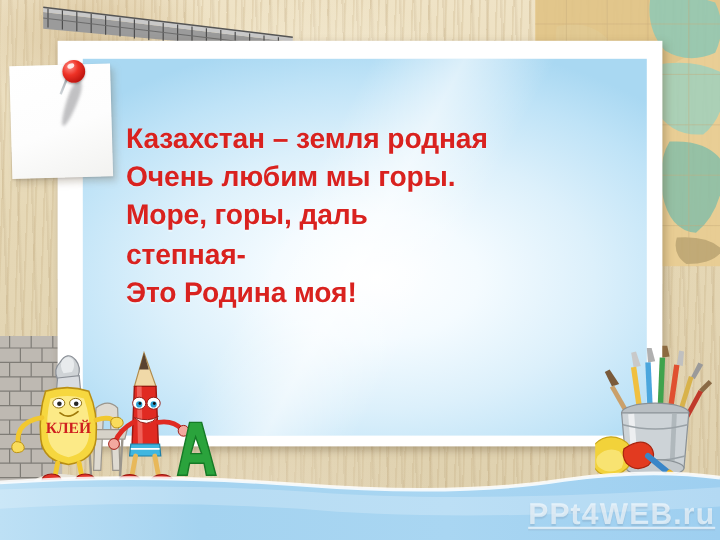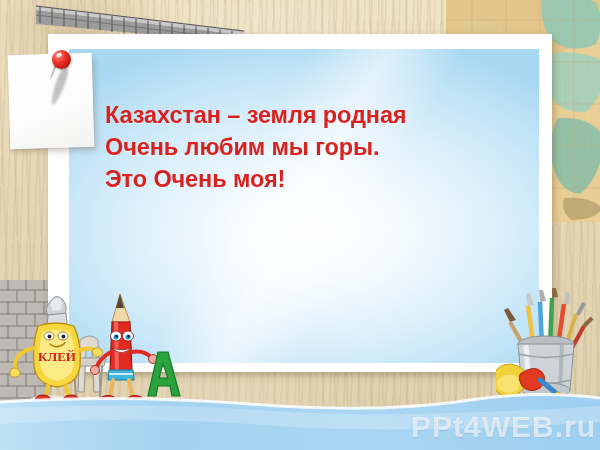--- a/index.html
+++ b/index.html
@@ -219,26 +219,27 @@
     width: 600px;
     height: 62px;
   }
 
   
   .watermark {
     position: absolute;
     right: 4px;
     bottom: 6px;
     font-family: "Liberation Sans", sans-serif;
-    font-size: 30px;
+    font-size: 25px;
     font-weight: bold;
     letter-spacing: 1px;
     color: rgba(255,255,255,.62);
     text-shadow: 0 1px 1px rgba(120,150,175,.30);
     user-select: none;
+    text-decoration: underline;
   }
 </style>
 </head>
 <body>
 
 <div id="slide">
 
   <div class="bg-base"></div>
   <div class="bg-grain"></div>
   <div class="bg-blotch"></div>
@@ -302,21 +303,22 @@
     <rect width="52" height="125" fill="#ffffff" opacity=".12"></rect>
   </svg>
 
   <div class="panel-frame">
     <div class="panel-inner">
       <div class="panel-sheen"></div>
 
       <div class="poem">
         <div class="poem-line">Казахстан – земля родная</div>
         <div class="poem-line">Очень любим мы горы.</div>
-        <div class="poem-line">Это Очень моя!</div>
+        <div class="poem-line wrap">Море, горы, даль степная-</div>
+        <div class="poem-line">Это Родина моя!</div>
       </div>
     </div>
   </div>
 
   <div class="note-shadow"></div>
   <div class="note"></div>
   <div class="pin-shadow"></div>
   <div class="pin-needle"></div>
   <div class="pin-head"></div>
   <div class="pin-glint"></div>

